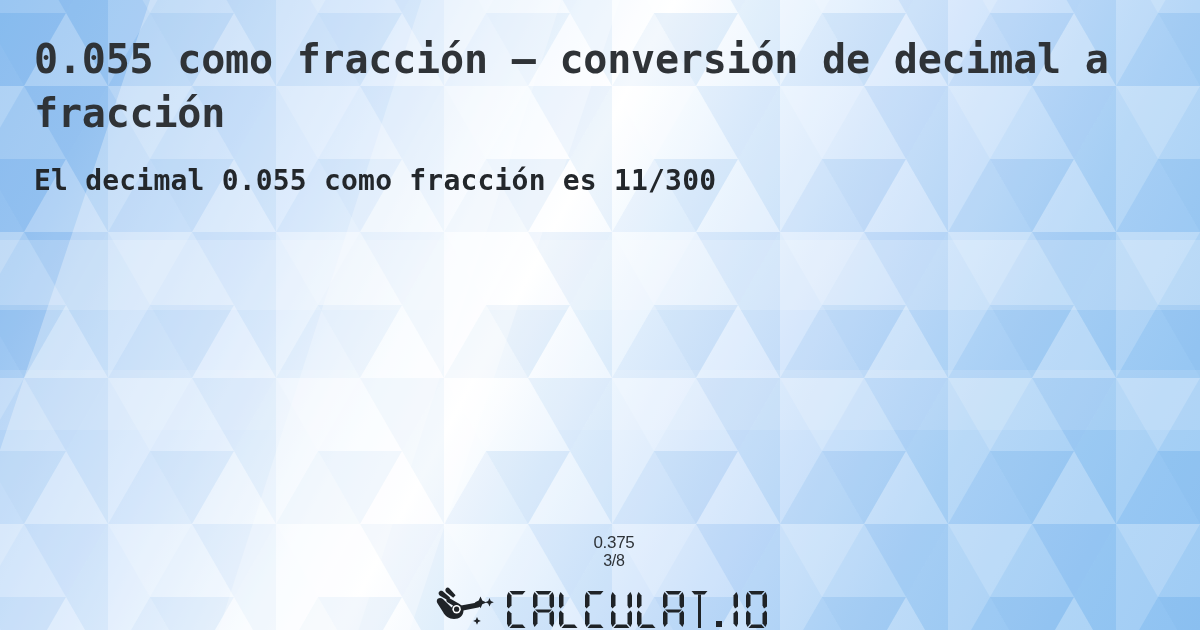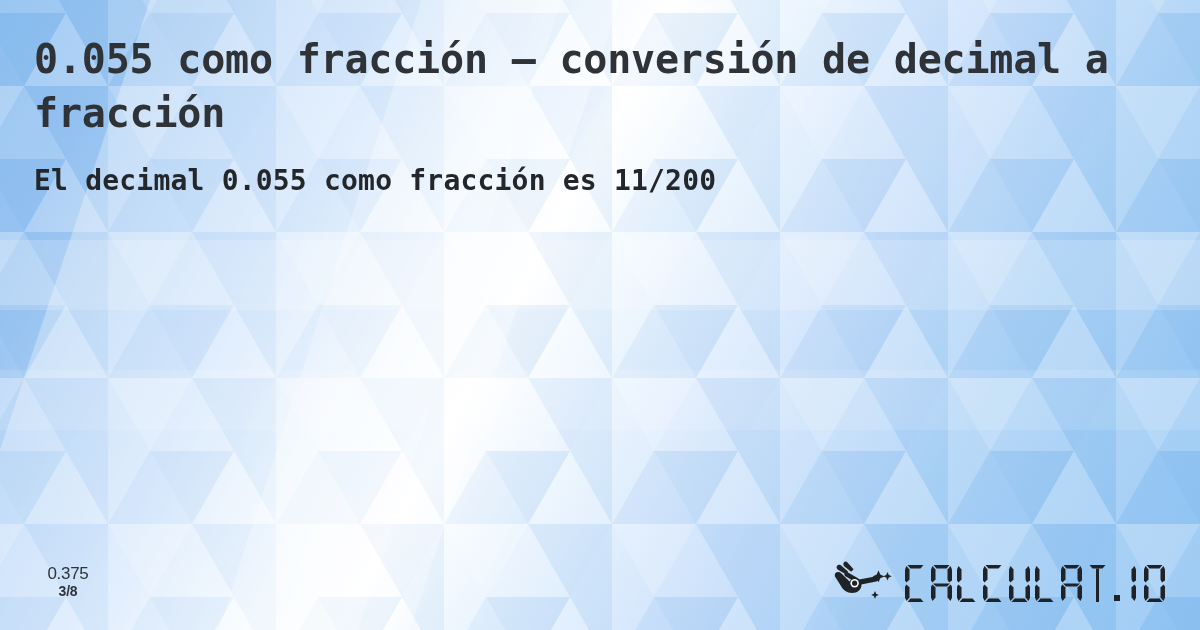--- a/index.html
+++ b/index.html
@@ -73,37 +73,38 @@
     position: absolute;
     left: 8px;
     right: 0;
     bottom: 0;
     height: 96px;
     padding: 0 8px 0 28px;
     display: flex;
     align-items: center;
     justify-content: space-between;
     z-index: 6;
+    flex-direction: column;
   }
 
   #footer-left {
     display: flex;
     align-items: center;
     gap: 15px;
   }
 
   #frac-icon {
     font-family: "Liberation Sans", sans-serif;
     text-align: center;
     color: #2e3338;
     line-height: 1.08;
     width: 64px;
   }
   #frac-icon .dec { font-size: 17px; letter-spacing: -0.3px; }
-  #frac-icon .fra { font-size: 14px; letter-spacing: -0.2px; font-weight: bold; }
+  #frac-icon .fra { font-size: 16px; letter-spacing: -0.2px; }
 
   #footer-title {
     font-size: 24px;
     font-weight: 700;
     color: #2b3034;
     letter-spacing: 0.3px;
   }
 
   #logo {
     display: flex;
@@ -133,21 +134,21 @@
     <rect x="0" y="0" width="1320" height="750" fill="url(#tri)"></rect>
 
     <polygon points="250,-60 720,-60 430,810 -40,810" fill="#ffffff" opacity="0.30"></polygon>
     <polygon points="520,-60 660,-60 380,810 240,810" fill="#ffffff" opacity="0.25"></polygon>
     <rect x="0" y="300" width="1320" height="70" fill="#ffffff" opacity="0.18"></rect>
     <rect x="0" y="430" width="1320" height="60" fill="#ffffff" opacity="0.12"></rect>
   </svg>
 
   <div id="content">
     <h1 id="title">0.055 como fracción – conversión de decimal a fracción</h1>
-    <div id="answer">El decimal 0.055 como fracción es 11/200</div>
+    <div id="answer">El decimal 0.055 como fracción es 11/300</div>
   </div>
 
   <div id="footer">
     <div id="footer-left">
       <div id="frac-icon">
         <div class="dec">0.375</div>
         <div class="fra">3/8</div>
       </div>
     </div>
 

